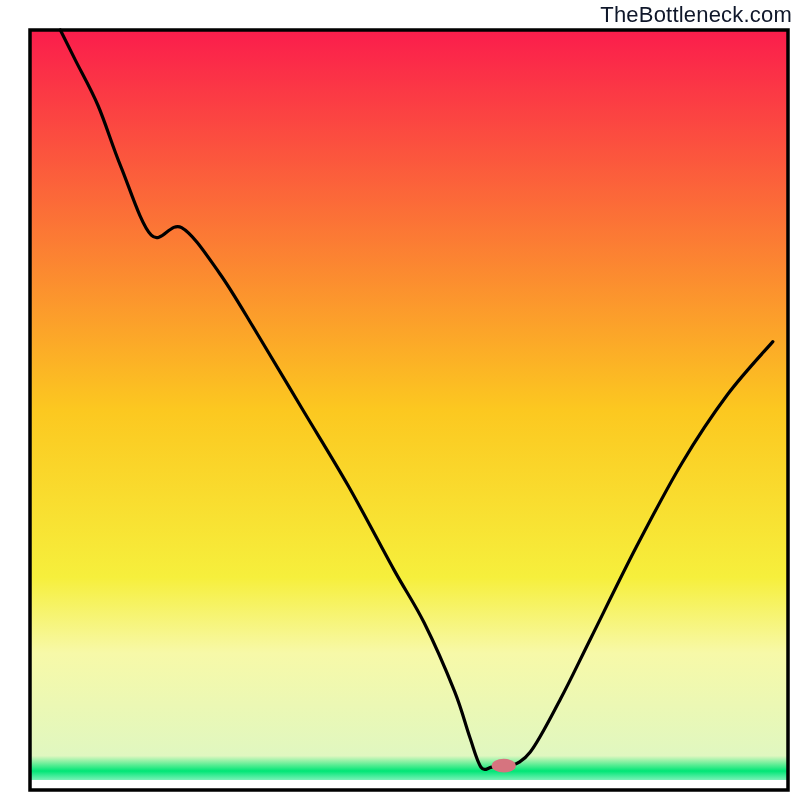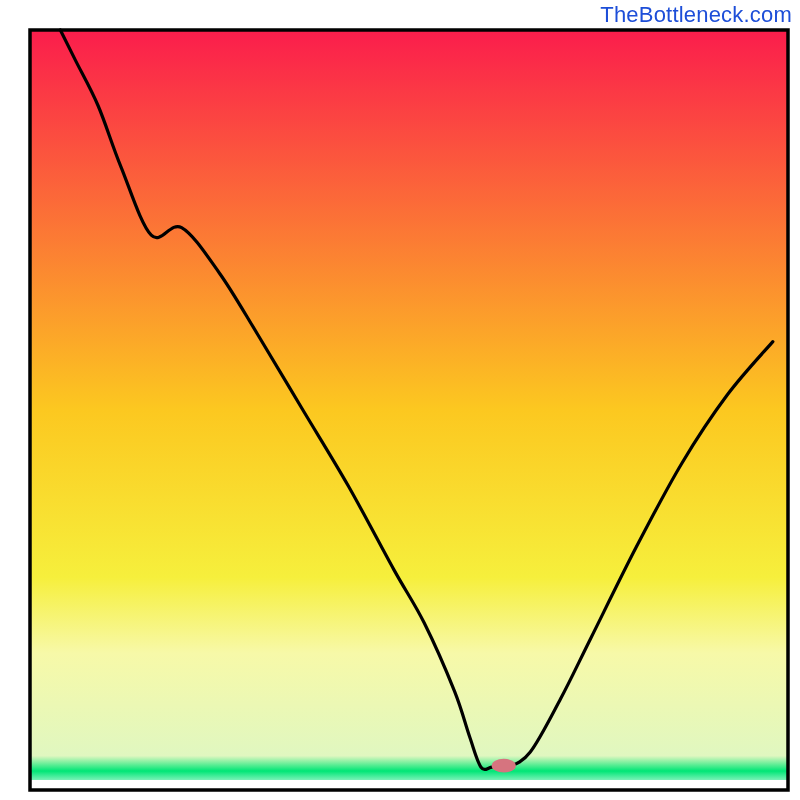--- a/index.html
+++ b/index.html
@@ -4,21 +4,21 @@
 <style>
   * { margin: 0; padding: 0; box-sizing: border-box; }
   html, body { width: 800px; height: 800px; overflow: hidden; background: #fff; }
   .wrap { position: relative; width: 800px; height: 800px; }
   .attrib {
     position: absolute;
     top: 2px;
     right: 8px;
     font-family: Arial, Helvetica, sans-serif;
     font-size: 22px;
-    color: #1d4ed8;
+    color: #0f172a;
     letter-spacing: 0.2px;
   }
   svg { display: block; }
 </style>
 </head>
 <body>
 
 <div class="wrap">
   <div class="attrib">TheBottleneck.com</div>
   <svg id="chart-svg" width="800" height="800" viewBox="0 0 800 800">

